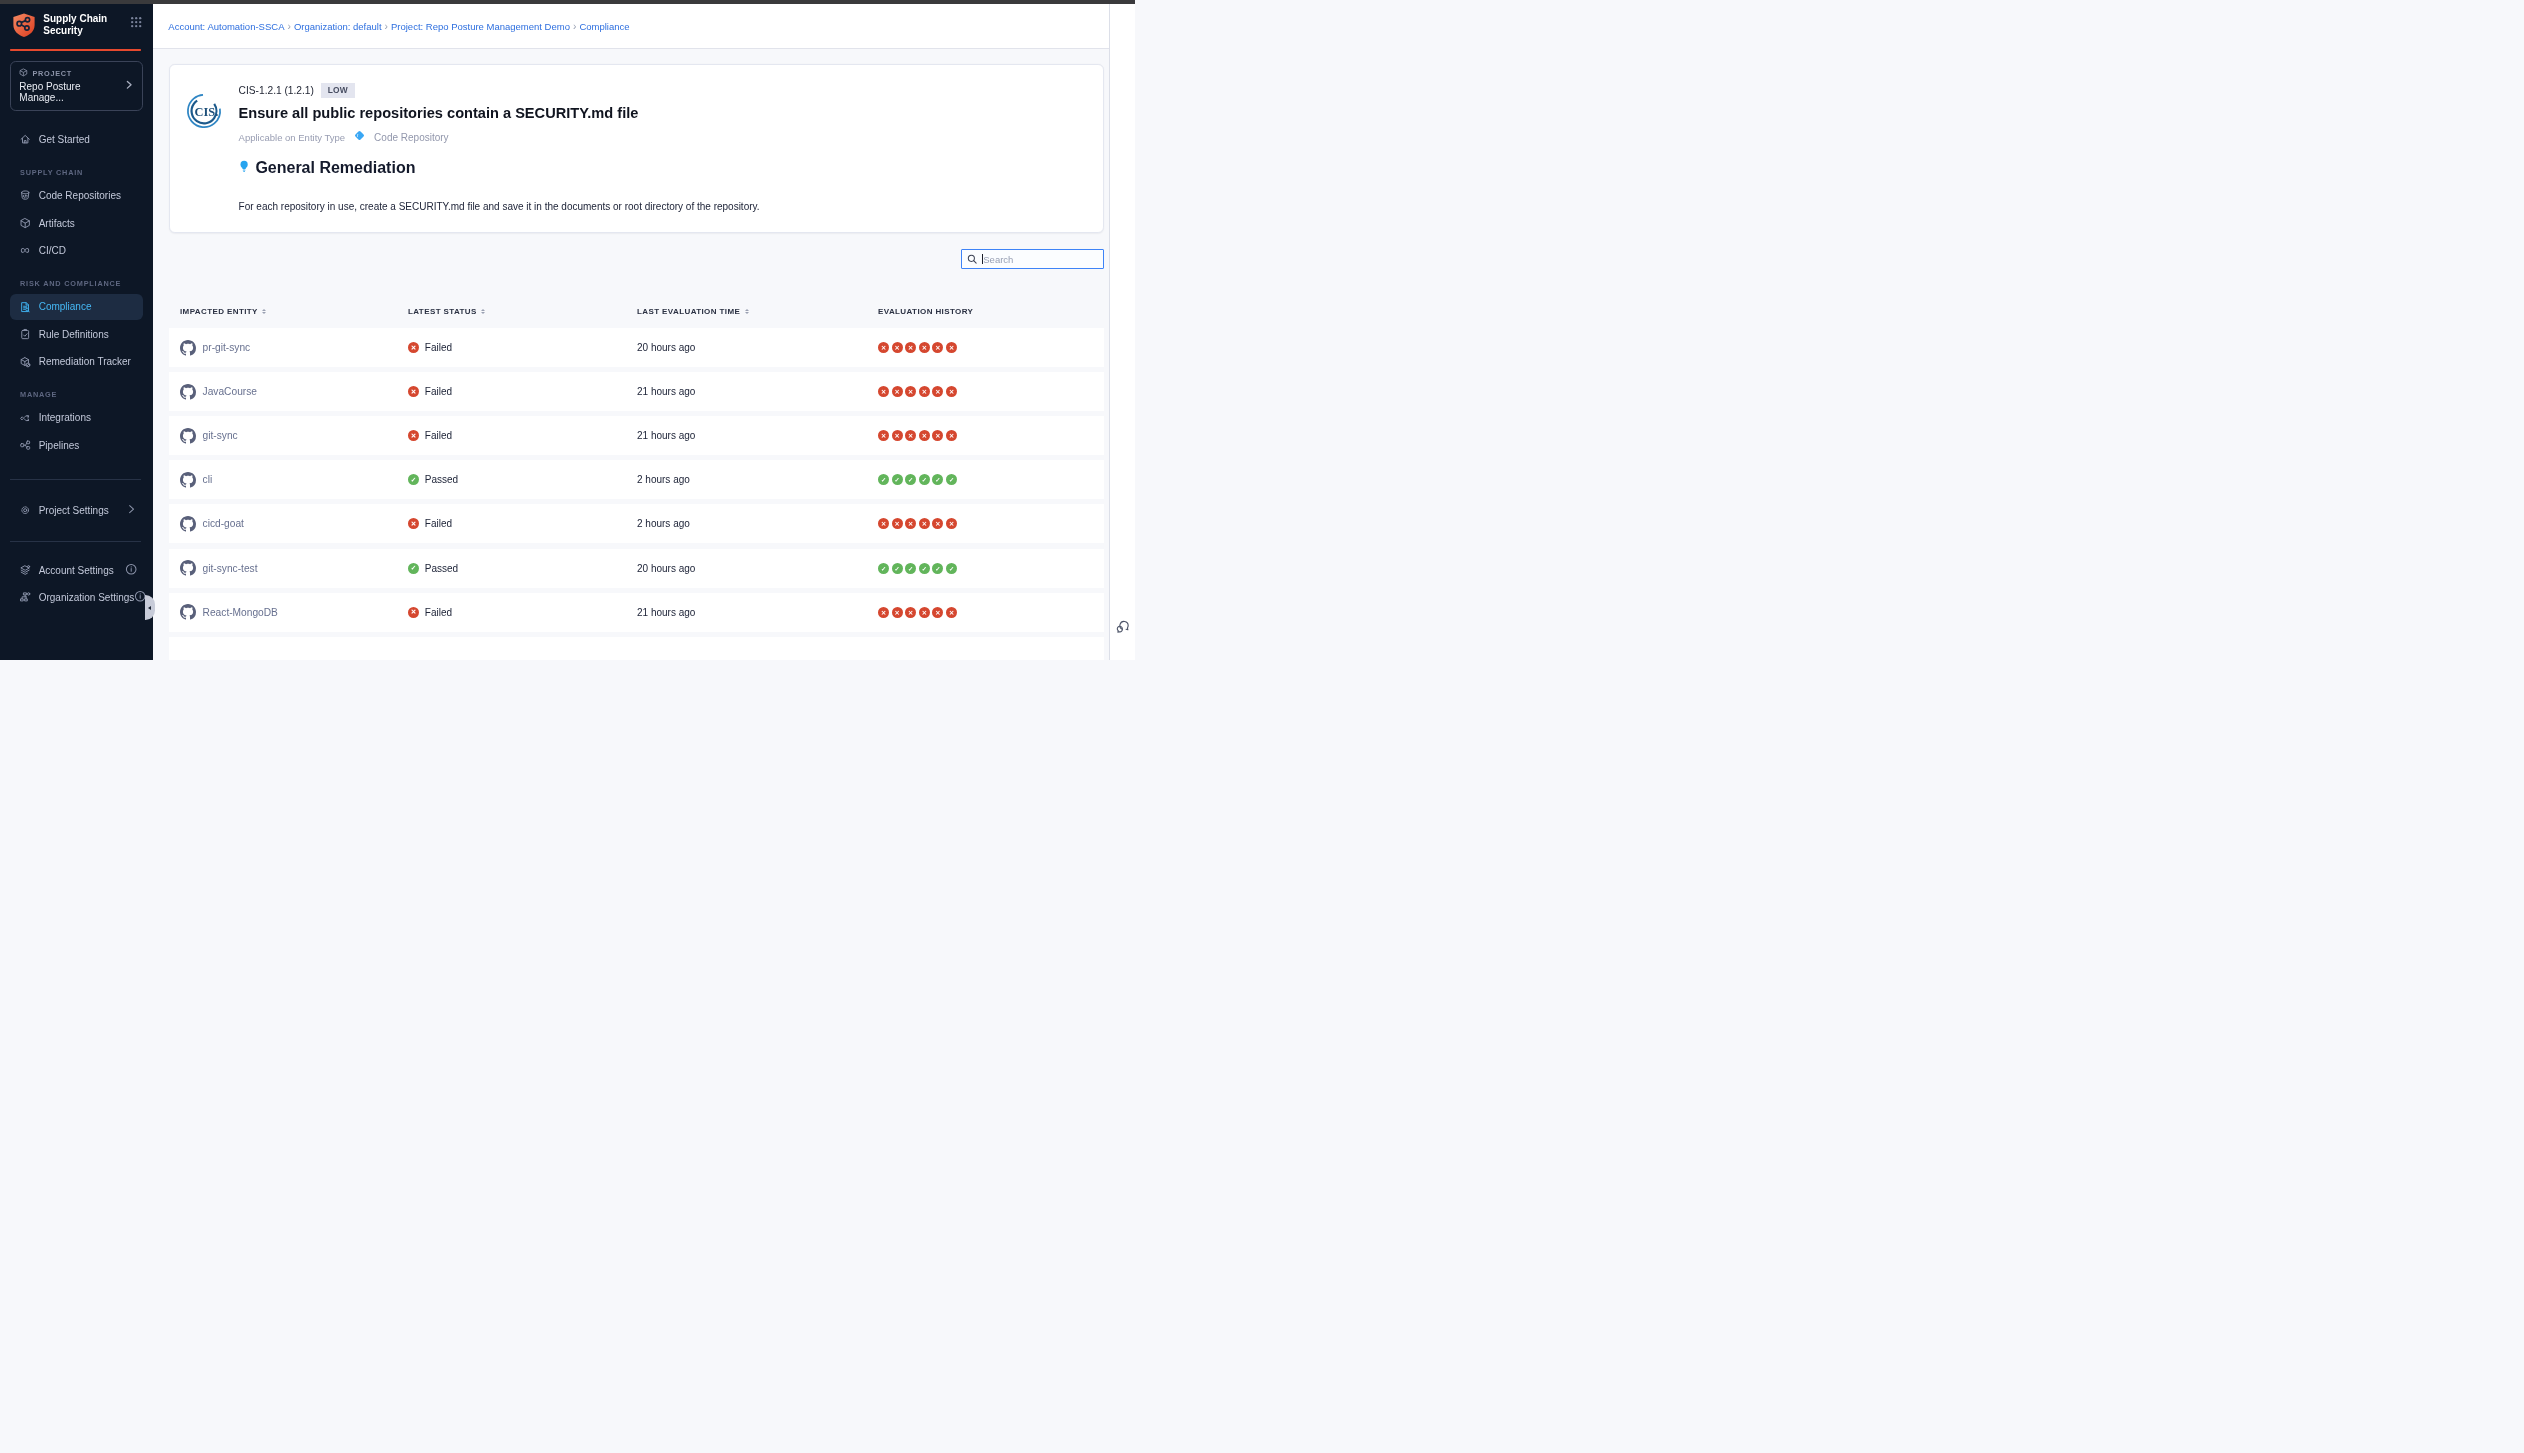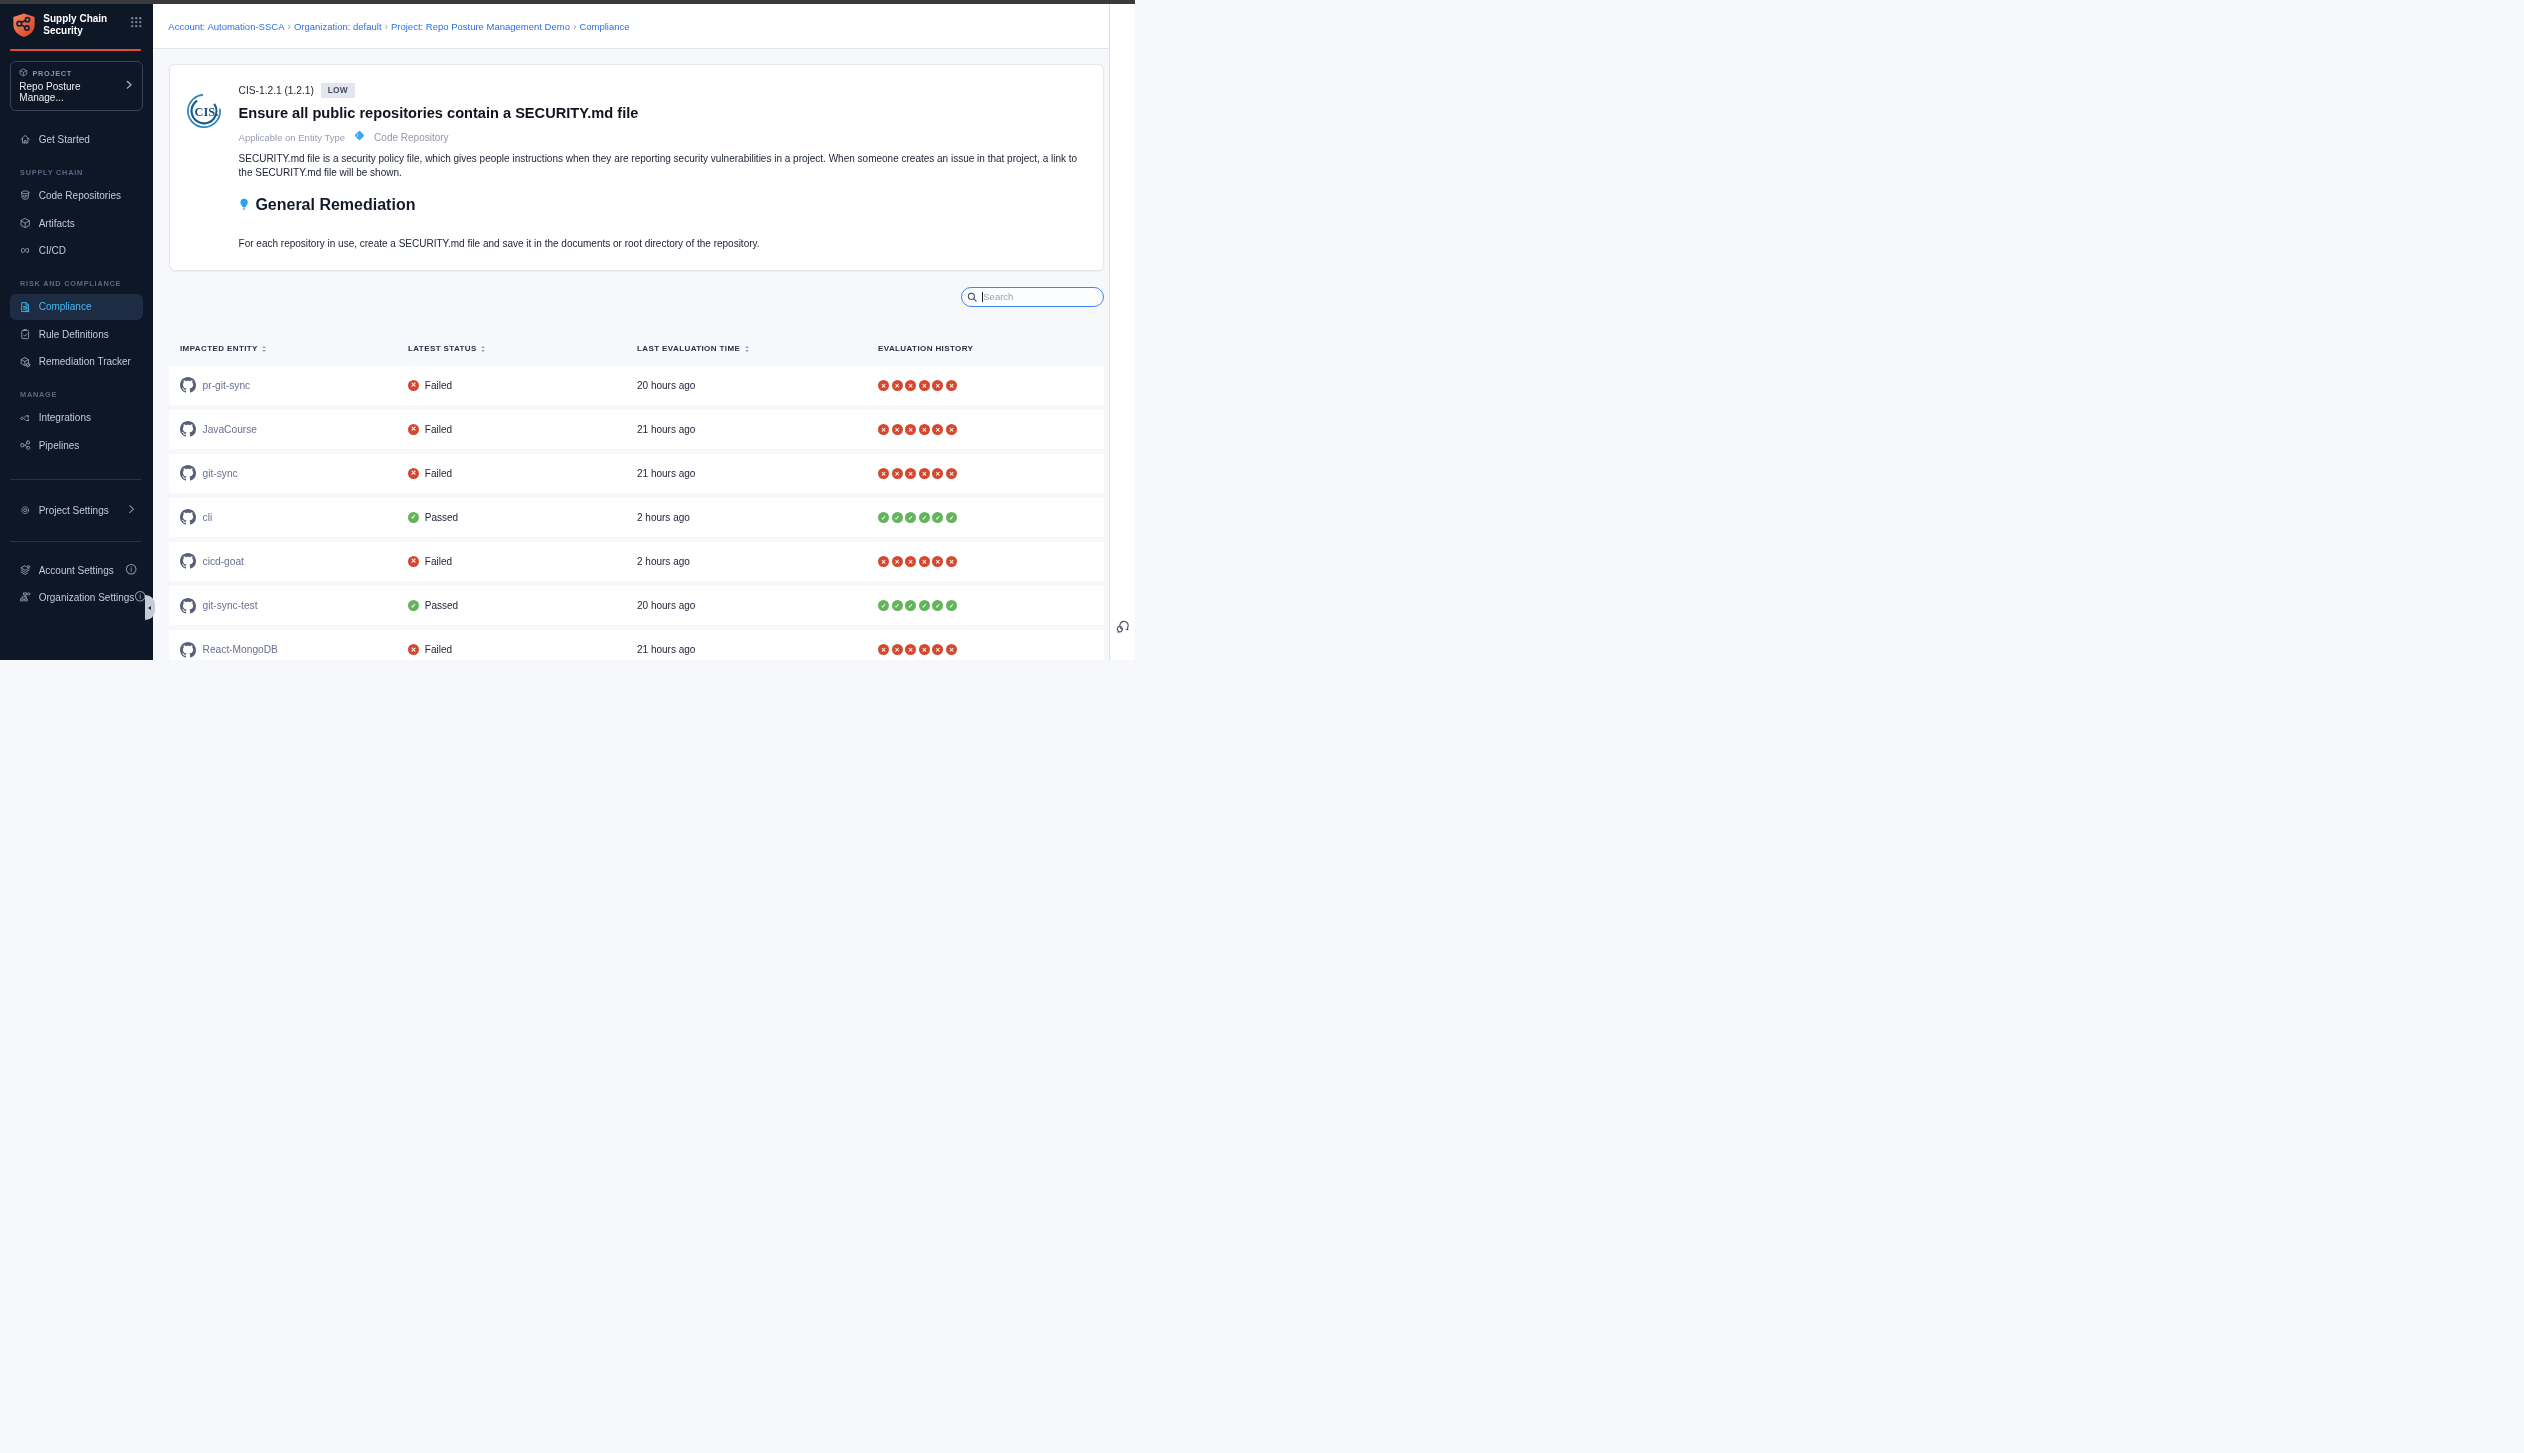--- a/index.html
+++ b/index.html
@@ -74,21 +74,21 @@
                padding:2.2px 6.6px; border-radius:0; }
   .rule-title { margin-top:7.3px; font-size:14.6px; font-weight:700; color:#10141f; }
   .applicable-row { margin-top:8.8px; display:flex; align-items:flex-end; gap:9px; font-size:9.5px; color:#989db2; }
   .ent-type { font-size:10px; color:#9297ac; }
   .desc { margin-top:9.5px; font-size:10px; line-height:14px; color:#20263a; max-width:851px; }
   .rem-title-row { margin-top:16px; display:flex; align-items:center; gap:6.6px; }
   .rem-title { font-size:16px; font-weight:700; color:#141a2c; }
   .rem-text { margin-top:24px; font-size:10px; color:#20263a; }
 
   .search-row { margin-top:16px; display:flex; justify-content:flex-end; }
-  .search-box { width:143px; height:20px; border:1.1px solid #3e83f7; border-radius:10px; background:#fbfdff;
+  .search-box { width:143px; height:20px; border:1.1px solid #3e83f7; border-radius:1px; background:#fbfdff;
                 display:flex; align-items:center; padding:0 5.8px; }
   .search-box svg { flex:none; margin-right:4.4px; }
   .caret { width:0.7px; height:10.2px; background:#1a1d28; margin-right:0.7px; }
   .search-box input { border:none; outline:none; background:transparent; width:100%; font-size:9.5px;
                       font-family:"Liberation Sans", sans-serif; color:#20263a; }
   .search-box input::placeholder { color:#99a0b4; }
 
   
   .thead { position:relative; margin-top:34px; height:16px; }
   .hc { position:absolute; top:0; height:16px; display:flex; align-items:center; font-size:8px; font-weight:700;
@@ -350,21 +350,20 @@
         <div class="applicable-row">
           <span>Applicable on Entity Type</span>
           <span>
             <svg width="11" height="11" viewBox="0 0 15 15" style="font-size:13px">
                 <rect x="2.6" y="2.6" width="9.8" height="9.8" rx="2" transform="rotate(45 7.5 7.5)" fill="#3aa7f4"></rect>
                 <text x="4" y="9.8" font-size="6" fill="#fff" font-family="Liberation Sans, sans-serif" font-weight="bold">/</text>
               </svg>
           </span>
           <span class="ent-type">Code Repository</span>
         </div>
-        <p class="desc">SECURITY.md file is a security policy file, which gives people instructions when they are reporting security vulnerabilities in a project. When someone creates an issue in that project, a link to the SECURITY.md file will be shown.</p>
         <div class="rem-title-row">
           <span>
             <svg width="10.2" height="13" viewBox="0 0 14 18" fill="#27a4ef">
                 <circle cx="7" cy="6.2" r="5"></circle>
                 <rect x="4.6" y="10.4" width="4.8" height="2" rx="0.8"></rect>
                 <rect x="5.1" y="13" width="3.8" height="1.7" rx="0.8"></rect>
                 <rect x="5.9" y="15.2" width="2.2" height="1.5" rx="0.7"></rect>
               </svg>
           </span>
           <span class="rem-title">General Remediation</span>

